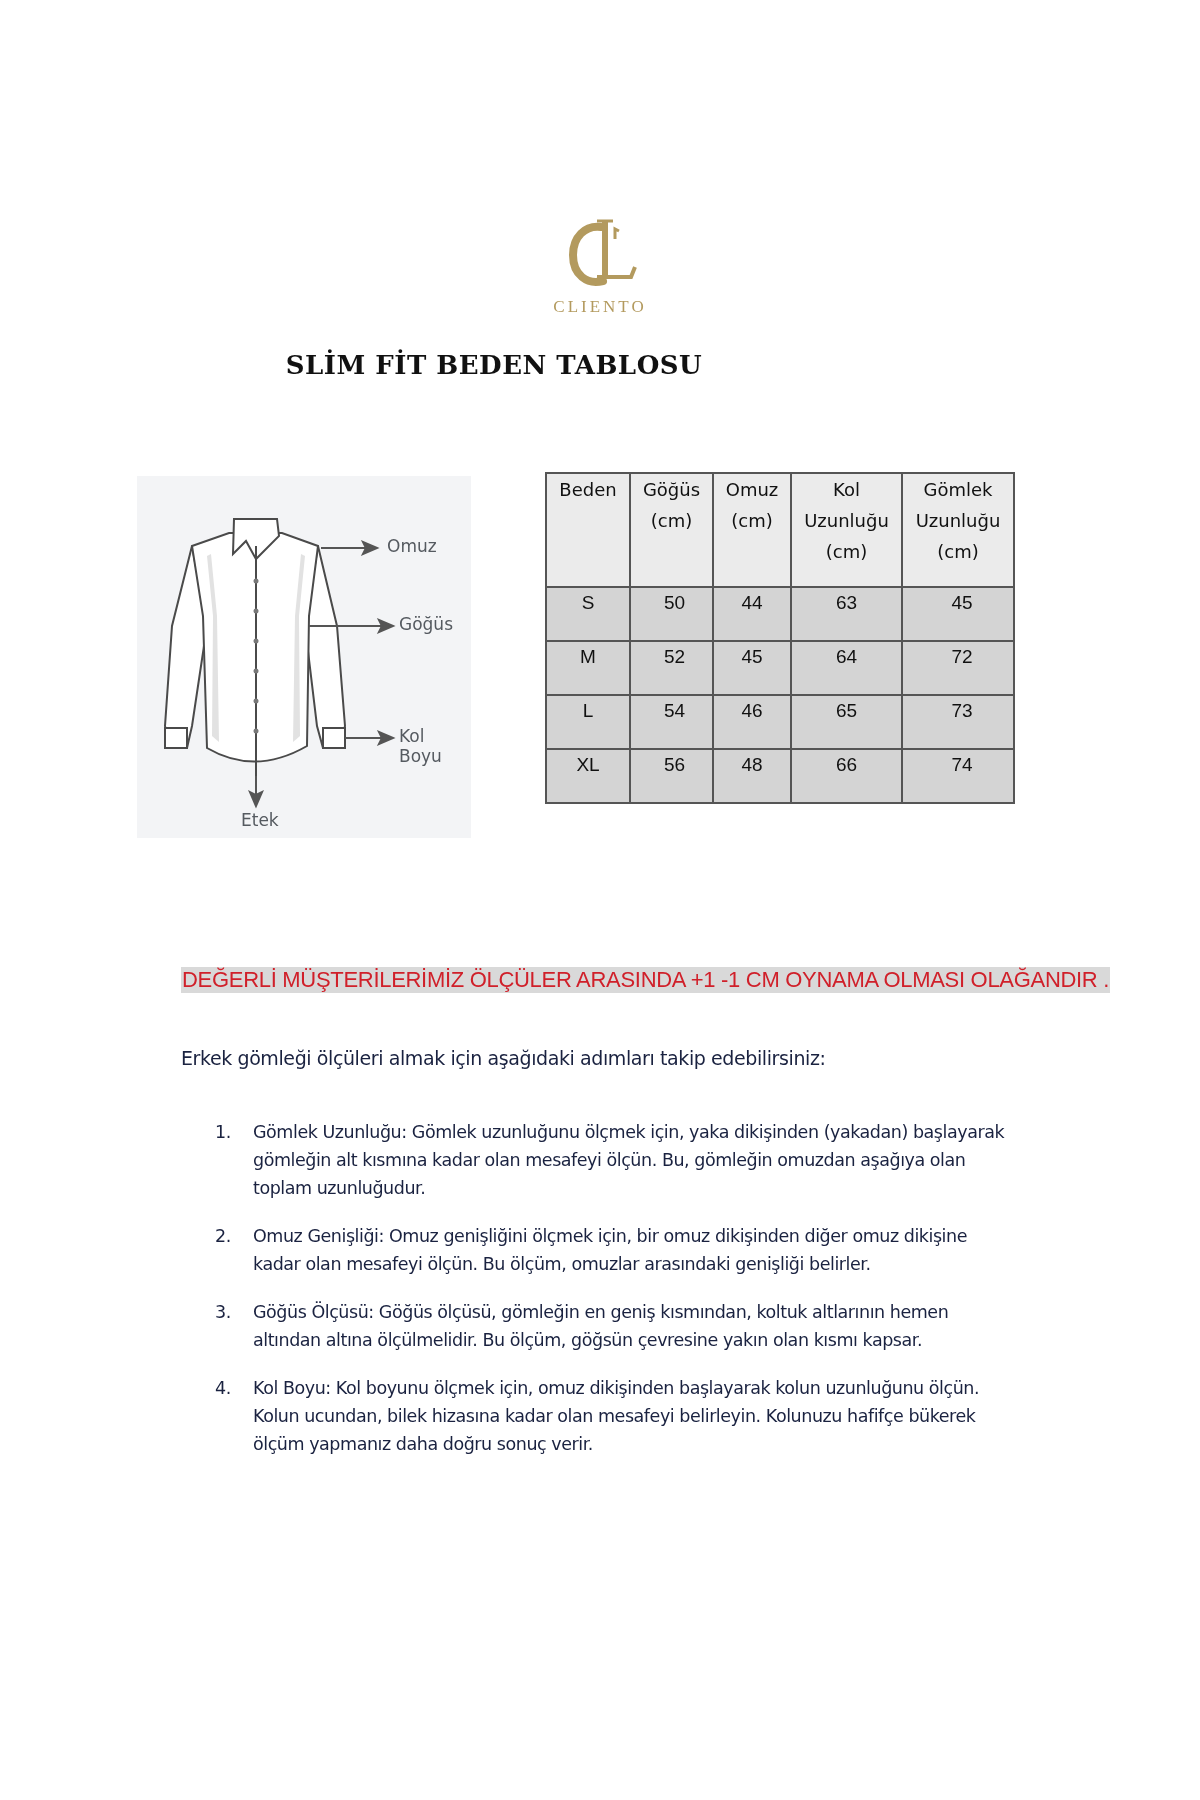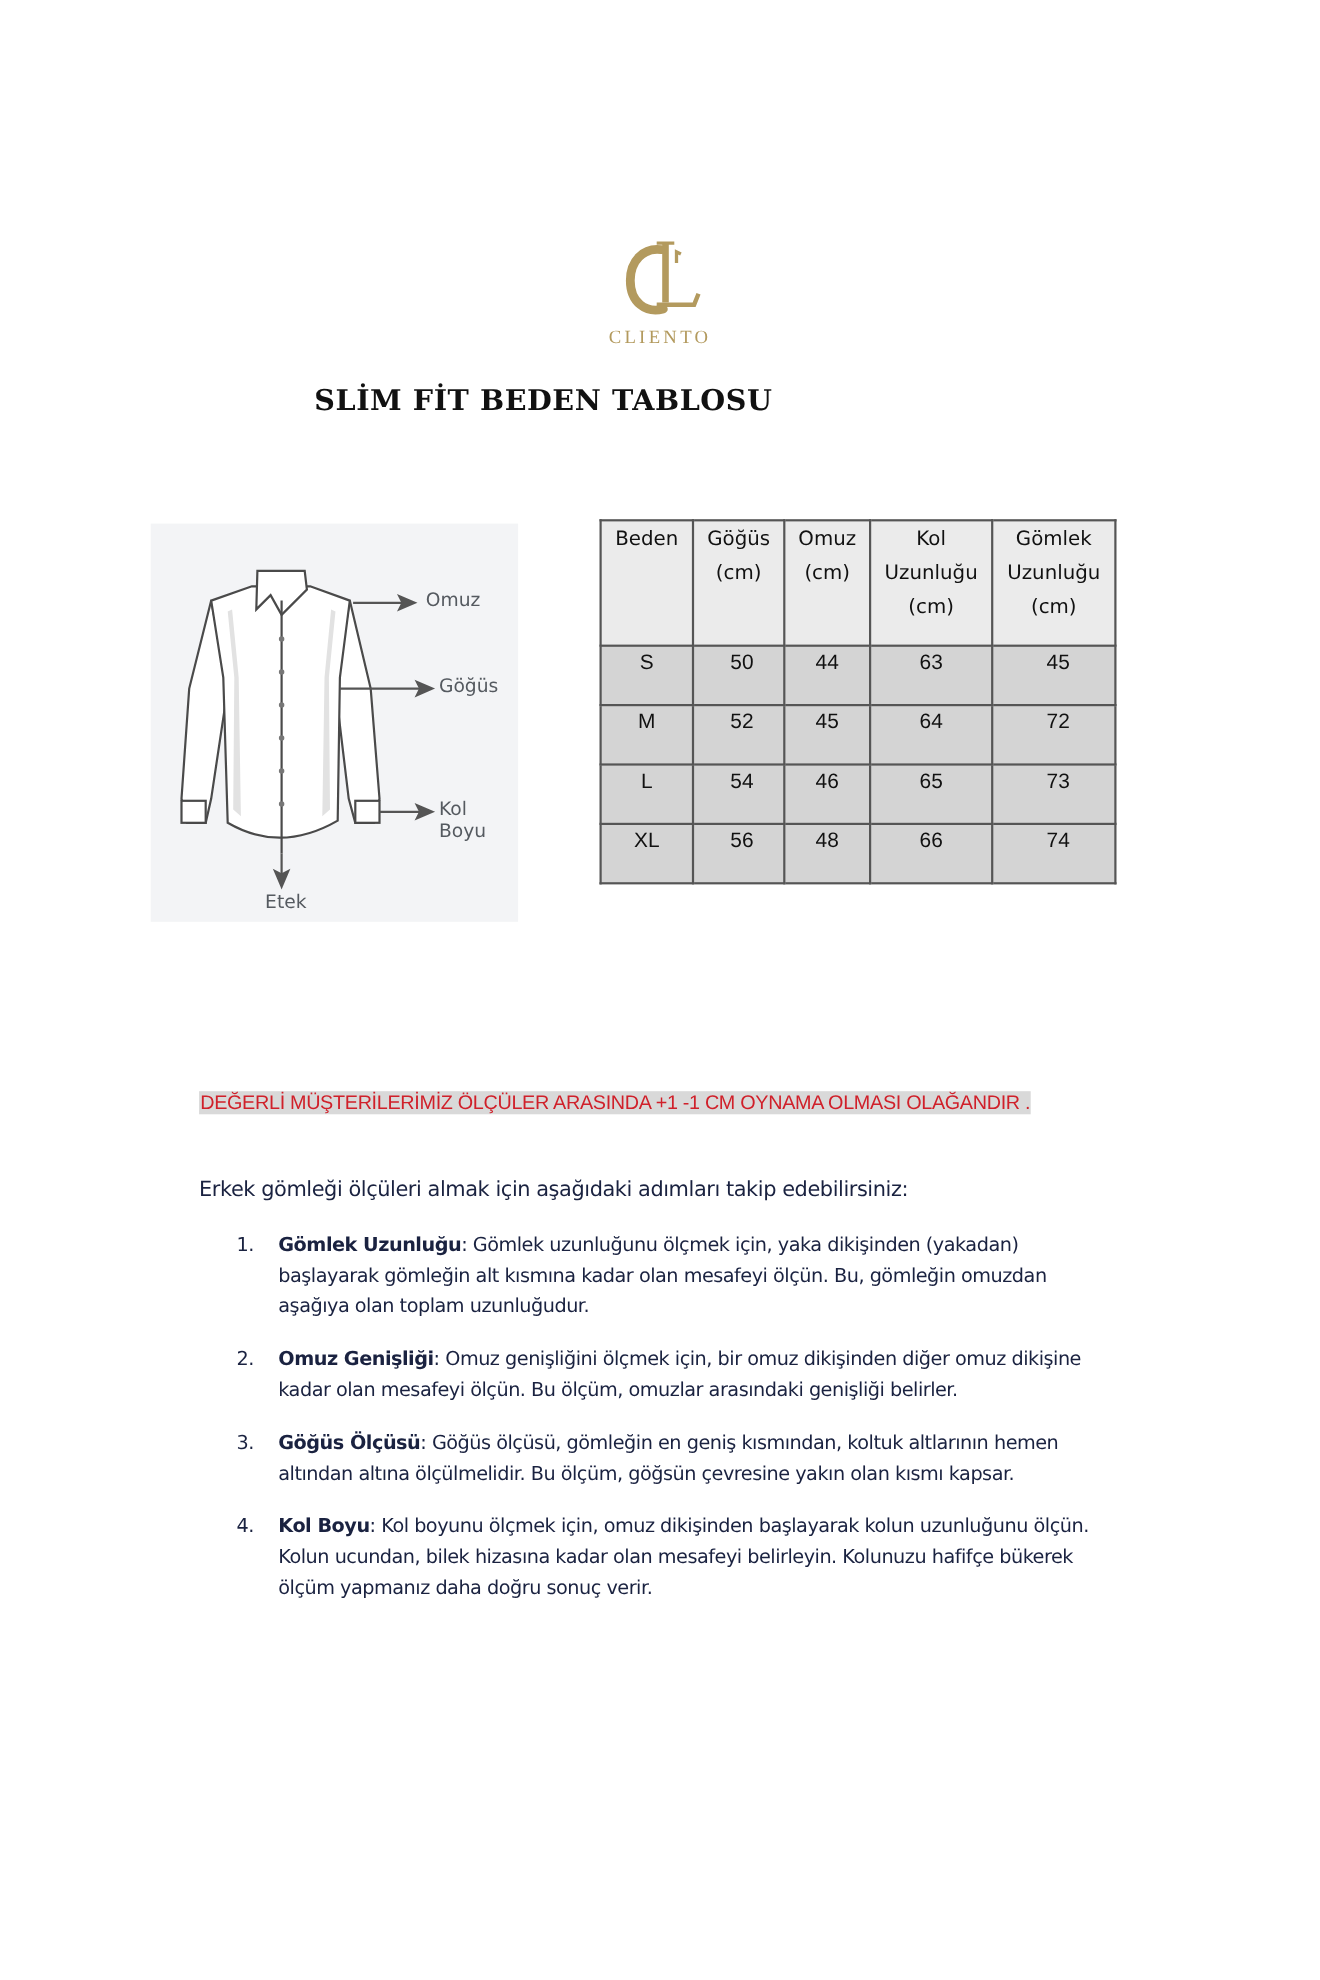--- a/index.html
+++ b/index.html
@@ -16,30 +16,30 @@
   .fig-label { position: absolute; font-family: "DejaVu Sans", sans-serif; color: #555a60; font-size: 17px; }
 
   table.size { position: absolute; left: 545px; top: 472px; border-collapse: collapse; font-family: "Liberation Sans", sans-serif; font-size: 19px; color: #111; }
   table.size th, table.size td { border: 2px solid #555; text-align: center; vertical-align: top; padding: 0 8px; font-weight: normal; }
   table.size th { background: #ebebeb; line-height: 31px; padding-top: 0px; height: 112px; font-family: "DejaVu Sans", sans-serif; font-size: 18px; }
   table.size td { background: #d4d4d4; height: 48px; padding-top: 4px; }
   col.c1 { width: 84px; } col.c2 { width: 83px; } col.c3 { width: 78px; } col.c4 { width: 111px; } col.c5 { width: 112px; }
   td.num { padding-left: 14px !important; }
   td.num5 { padding-left: 16px !important; }
 
-  .note-red { position: absolute; left: 181px; top: 992px; font-size: 18px; color: #d0202a; background: #d9d9d9; padding: 0 1px; letter-spacing: -0.3px; }
+  .note-red { position: absolute; left: 181px; top: 967px; font-size: 22px; color: #d0202a; background: #d9d9d9; padding: 0 1px; letter-spacing: -0.3px; }
   .note-grey { position: absolute; left: 181px; top: 995px; font-size: 18.5px; color: #1a2240; letter-spacing: -0.3px; line-height: 26px; }
   .note-grey span { background: #d9d9d9; }
 
-  .intro { position: absolute; left: 181px; top: 1070px; font-size: 19px; color: #1a2240; font-family: "DejaVu Sans", sans-serif; letter-spacing: -0.4px; }
+  .intro { position: absolute; left: 181px; top: 1047px; font-size: 19px; color: #1a2240; font-family: "DejaVu Sans", sans-serif; letter-spacing: -0.4px; }
 
   ol.steps { position: absolute; left: 215px; top: 1118px; margin: 0; padding: 0; list-style: none; width: 800px; font-family: "DejaVu Sans", sans-serif; font-size: 17.5px; line-height: 28px; color: #1a2240; letter-spacing: -0.45px; }
   ol.steps li { position: relative; padding-left: 38px; margin-bottom: 20px; }
   ol.steps .n { position: absolute; left: 0; top: 0; }
-  ol.steps b { font-weight: bold; margin-top: 34px; }
+  ol.steps b { font-weight: normal; margin-top: 34px; }
 </style>
 </head>
 <body>
 
 <div class="logo">
   <svg width="90" height="80" viewBox="0 0 90 80">
     <path d="M46 12 C30 10 18 22 18 40 C18 60 32 70 48 66" fill="none" stroke="#b39a5e" stroke-width="8" stroke-linecap="round"></path>
     <line x1="42" y1="6" x2="58" y2="6" stroke="#b39a5e" stroke-width="3"></line>
     <line x1="50" y1="6" x2="50" y2="60" stroke="#b39a5e" stroke-width="6"></line>
     <path d="M42 62 L76 62 L80 52" fill="none" stroke="#b39a5e" stroke-width="4"></path>

